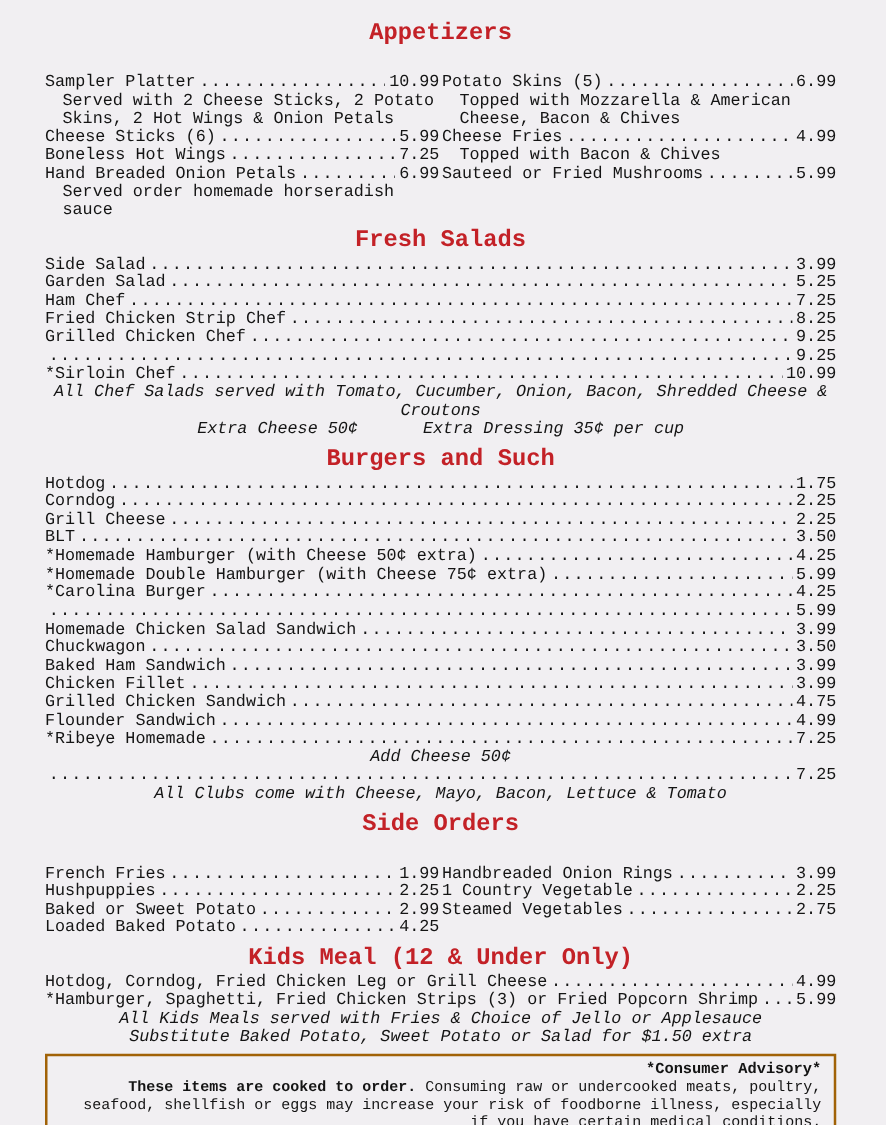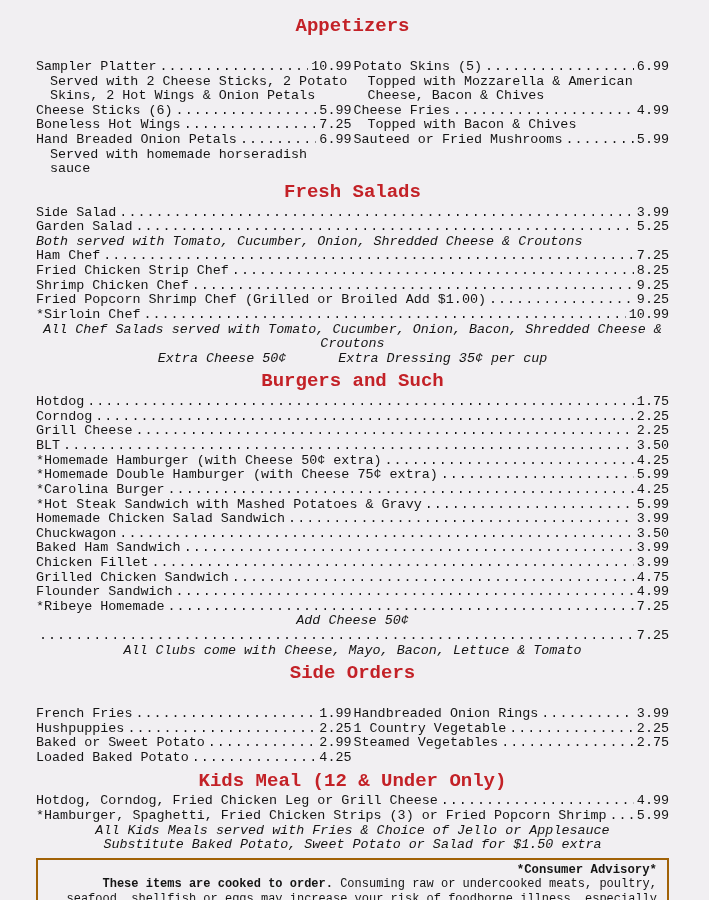--- a/index.html
+++ b/index.html
@@ -75,21 +75,21 @@
       <div class="row">
         <span class="nm">Boneless Hot Wings</span>
         <span class="dots"></span>
         <span class="pr">7.25</span>
       </div>
       <div class="row">
         <span class="nm">Hand Breaded Onion Petals</span>
         <span class="dots"></span>
         <span class="pr">6.99</span>
       </div>
-      <div class="desc">Served with homemade horseradish sauce</div>
+      <div class="desc">Served order homemade horseradish sauce</div>
     </div>
     <div class="col">
       <div class="row">
         <span class="nm">Potato Skins (5)</span>
         <span class="dots"></span>
         <span class="pr">6.99</span>
       </div>
       <div class="desc">Topped with Mozzarella &amp; American Cheese, Bacon &amp; Chives</div>
       <div class="row">
         <span class="nm">Cheese Fries</span>
@@ -110,38 +110,36 @@
     <div class="row">
       <span class="nm">Side Salad</span>
       <span class="dots"></span>
       <span class="pr">3.99</span>
     </div>
     <div class="row">
       <span class="nm">Garden Salad</span>
       <span class="dots"></span>
       <span class="pr">5.25</span>
     </div>
-    <div class="note">Both served with Tomato, Cucumber, Onion, Shredded Cheese &amp; Croutons</div>
     <div class="row">
       <span class="nm">Ham Chef</span>
       <span class="dots"></span>
       <span class="pr">7.25</span>
     </div>
     <div class="row">
       <span class="nm">Fried Chicken Strip Chef</span>
       <span class="dots"></span>
       <span class="pr">8.25</span>
     </div>
     <div class="row">
-      <span class="nm">Shrimp Chicken Chef</span>
+      <span class="nm">Grilled Chicken Chef</span>
       <span class="dots"></span>
       <span class="pr">9.25</span>
     </div>
     <div class="row">
-      <span class="nm">Fried Popcorn Shrimp Chef (Grilled or Broiled Add $1.00)</span>
       <span class="dots"></span>
       <span class="pr">9.25</span>
     </div>
     <div class="row">
       <span class="nm">*Sirloin Chef</span>
       <span class="dots"></span>
       <span class="pr">10.99</span>
     </div>
     <div class="note center">All Chef Salads served with Tomato, Cucumber, Onion, Bacon, Shredded Cheese &amp; Croutons</div>
     <div class="note-pair">
@@ -181,21 +179,20 @@
       <span class="nm">*Homemade Double Hamburger (with Cheese 75¢ extra)</span>
       <span class="dots"></span>
       <span class="pr">5.99</span>
     </div>
     <div class="row">
       <span class="nm">*Carolina Burger</span>
       <span class="dots"></span>
       <span class="pr">4.25</span>
     </div>
     <div class="row">
-      <span class="nm">*Hot Steak Sandwich with Mashed Potatoes &amp; Gravy</span>
       <span class="dots"></span>
       <span class="pr">5.99</span>
     </div>
     <div class="row">
       <span class="nm">Homemade Chicken Salad Sandwich</span>
       <span class="dots"></span>
       <span class="pr">3.99</span>
     </div>
     <div class="row">
       <span class="nm">Chuckwagon</span>

